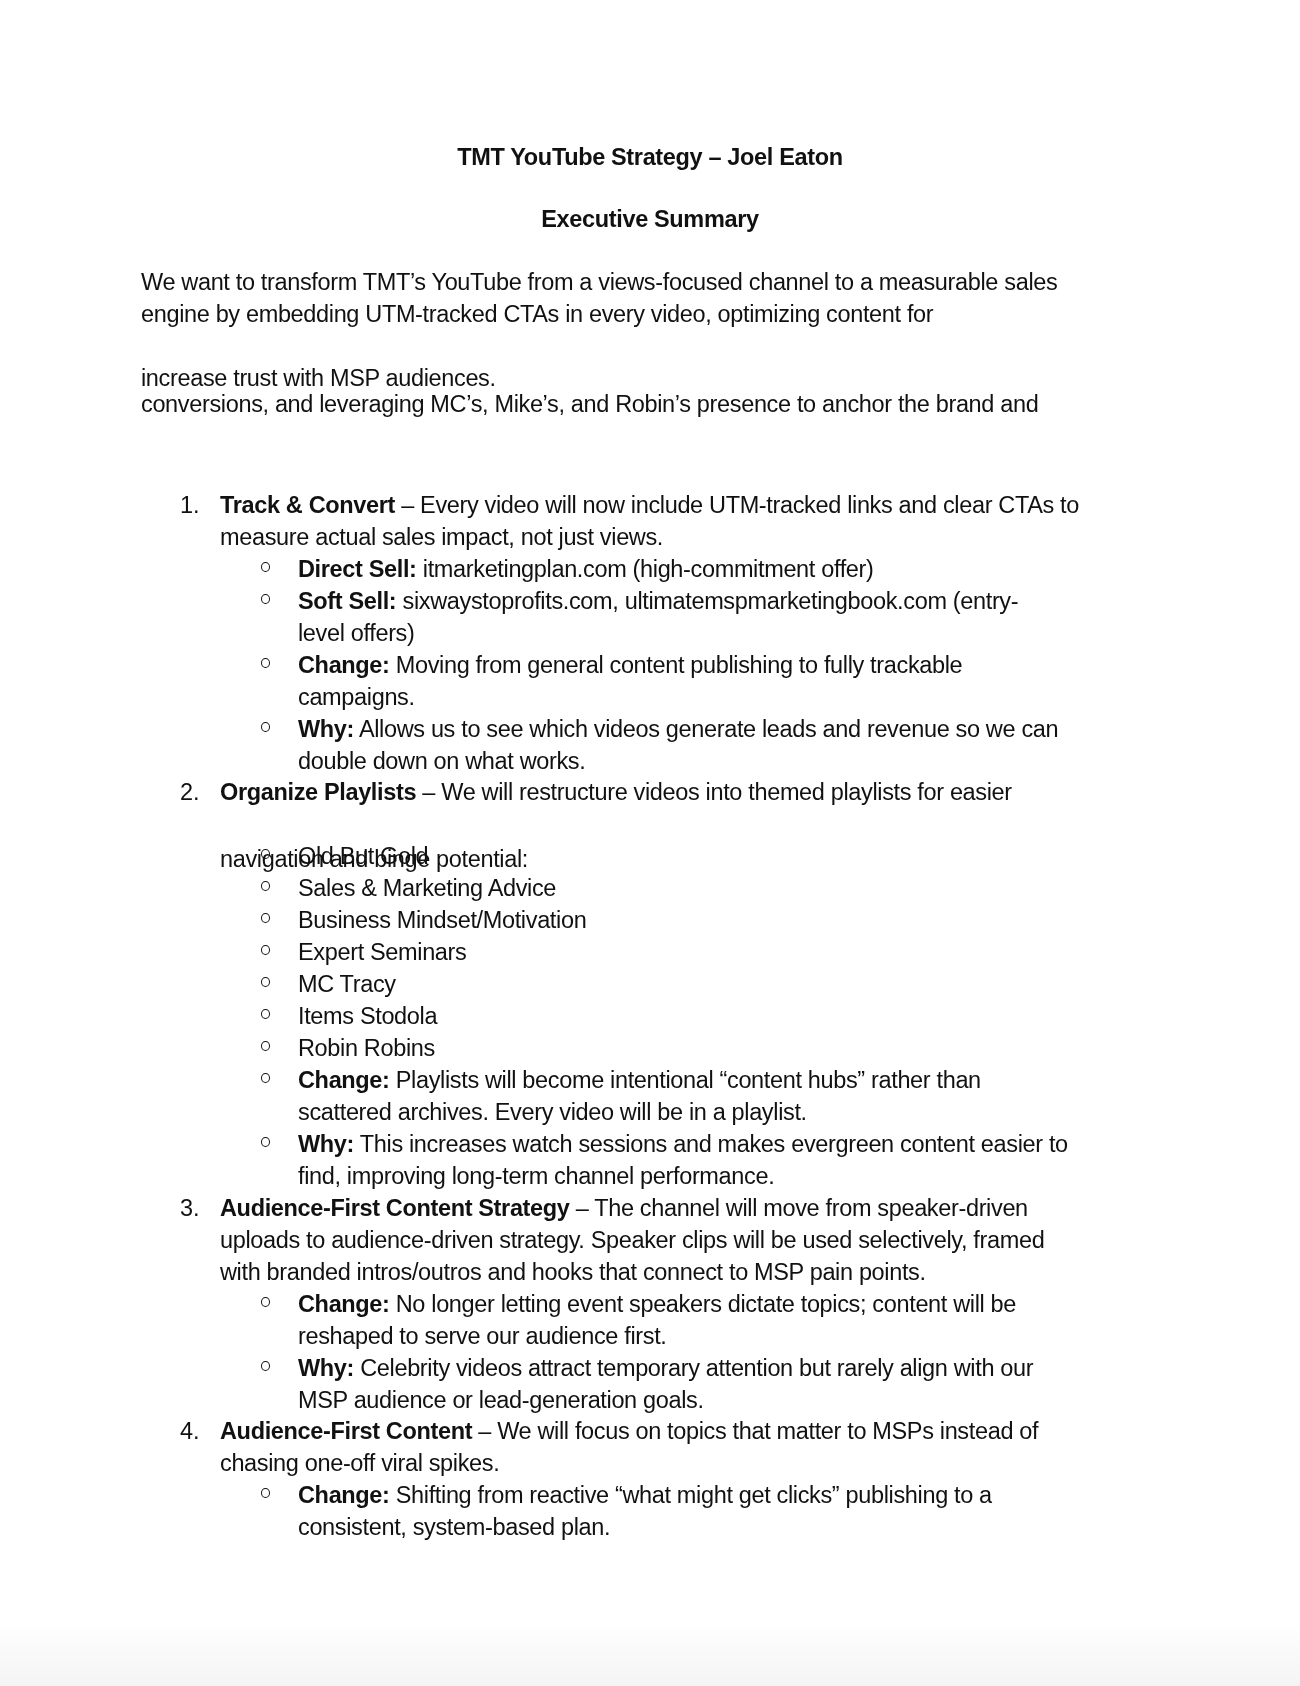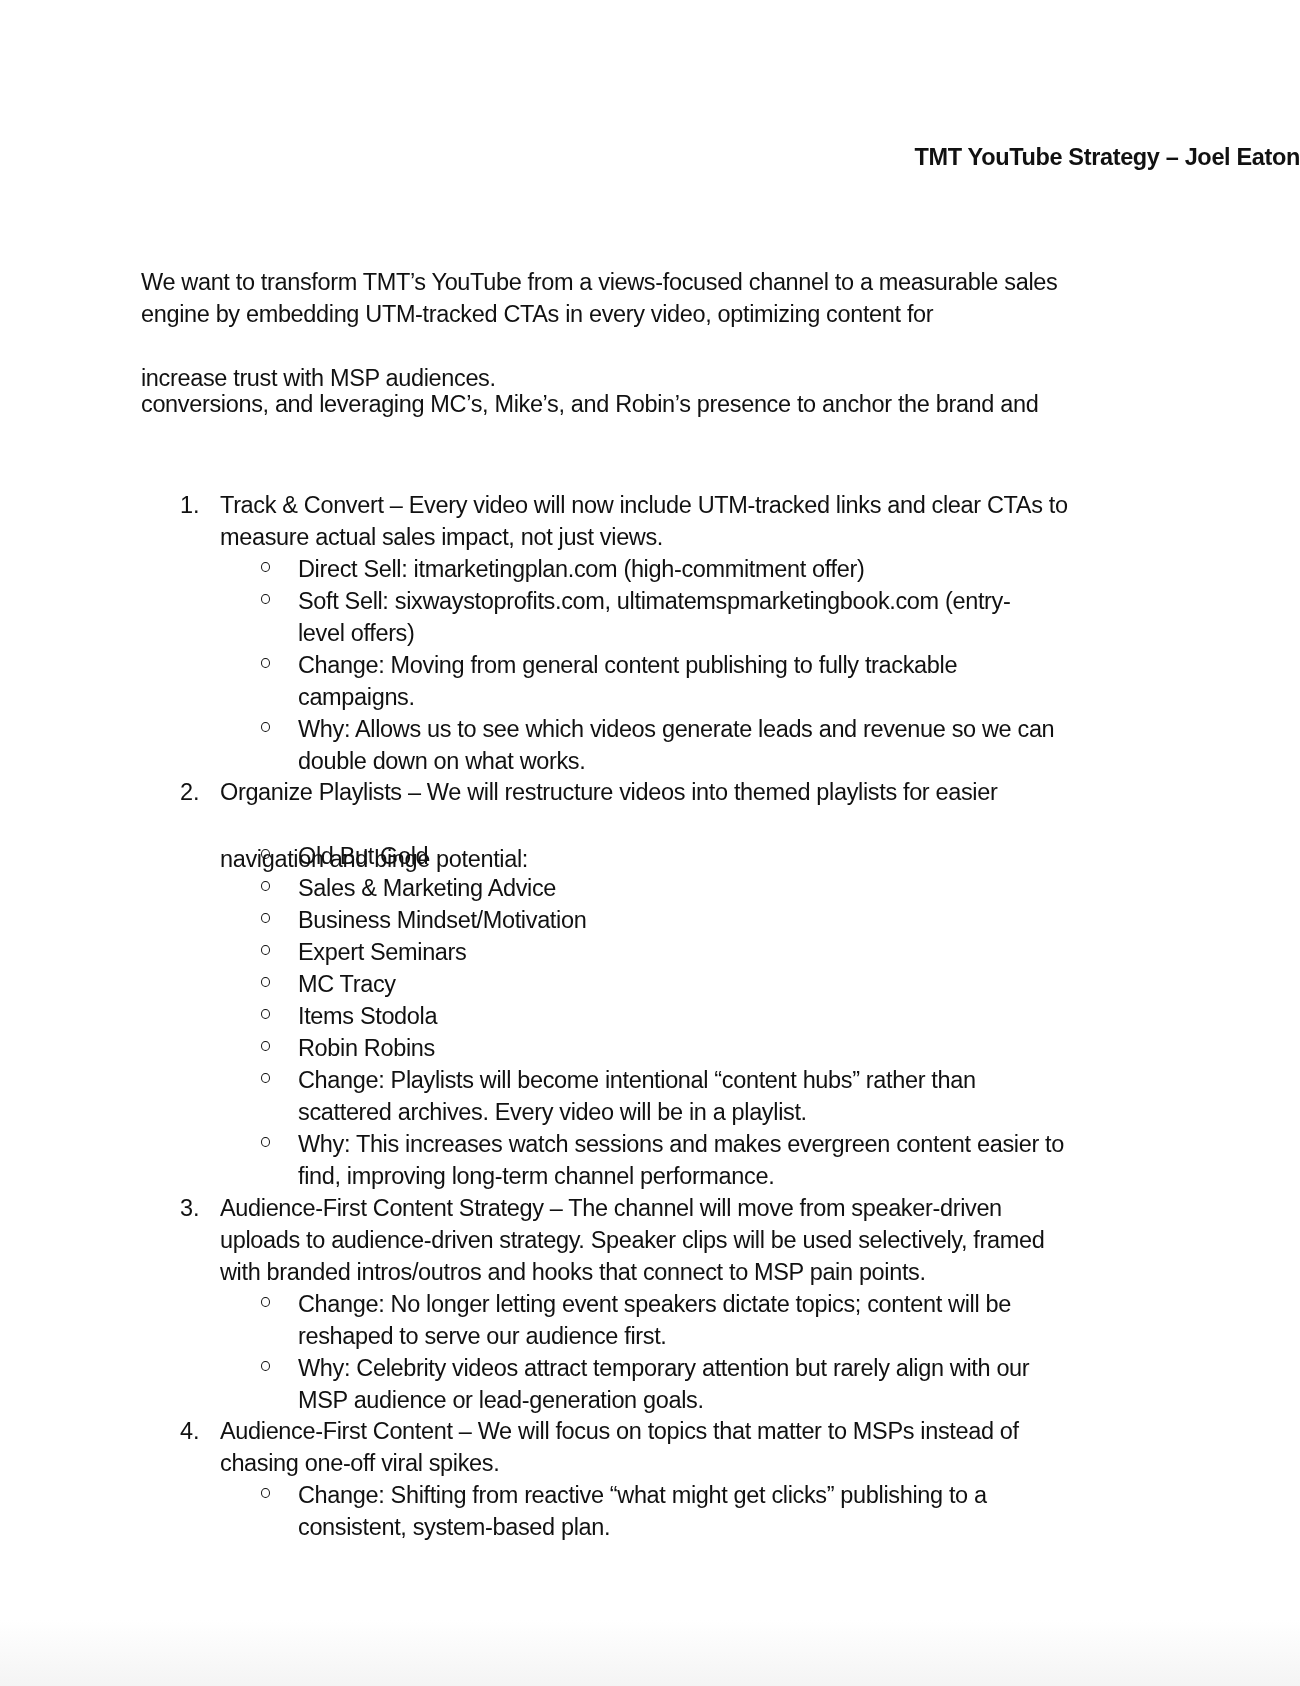--- a/index.html
+++ b/index.html
@@ -26,44 +26,45 @@
       position: absolute;
       white-space: nowrap;
       font-size: 23.5px;
       line-height: 32px;
       letter-spacing: -0.35px;
       transform-origin: left top;
     }
     .center {
       left: 0;
       width: 1300px;
-      text-align: right;
+      text-align: center;
       font-weight: bold;
     }
-    b { font-weight: normal; }
+    b { font-weight: bold; }
     .num {
       position: absolute;
       font-size: 23.5px;
       line-height: 32px;
     }
     .bullet {
       position: absolute;
       width: 9px;
       height: 10px;
       border: 1.4px solid #111;
       border-radius: 50%;
       box-sizing: border-box;
     }
   </style>
 </head>
 <body>
 
 <div class="page">
 
   <div class="line center" style="top:141px;">TMT YouTube Strategy – Joel Eaton</div>
+  <div class="line center" style="top:203px;">Executive Summary</div>
 
   <div>
     <div class="line" style="left:141px; top:266px;text-align:center;">We want to transform TMT’s YouTube from a views-focused channel to a measurable sales</div>
     <div class="line" style="left:141px; top:298px;">engine by embedding UTM-tracked CTAs in every video, optimizing content for</div>
     <div class="line" style="left:141px; top:342px;margin-top:46px;">conversions, and leveraging MC’s, Mike’s, and Robin’s presence to anchor the brand and</div>
     <div class="line" style="left:141px; top:362px;">increase trust with MSP audiences.</div>
   </div>
 
 
   <div>

